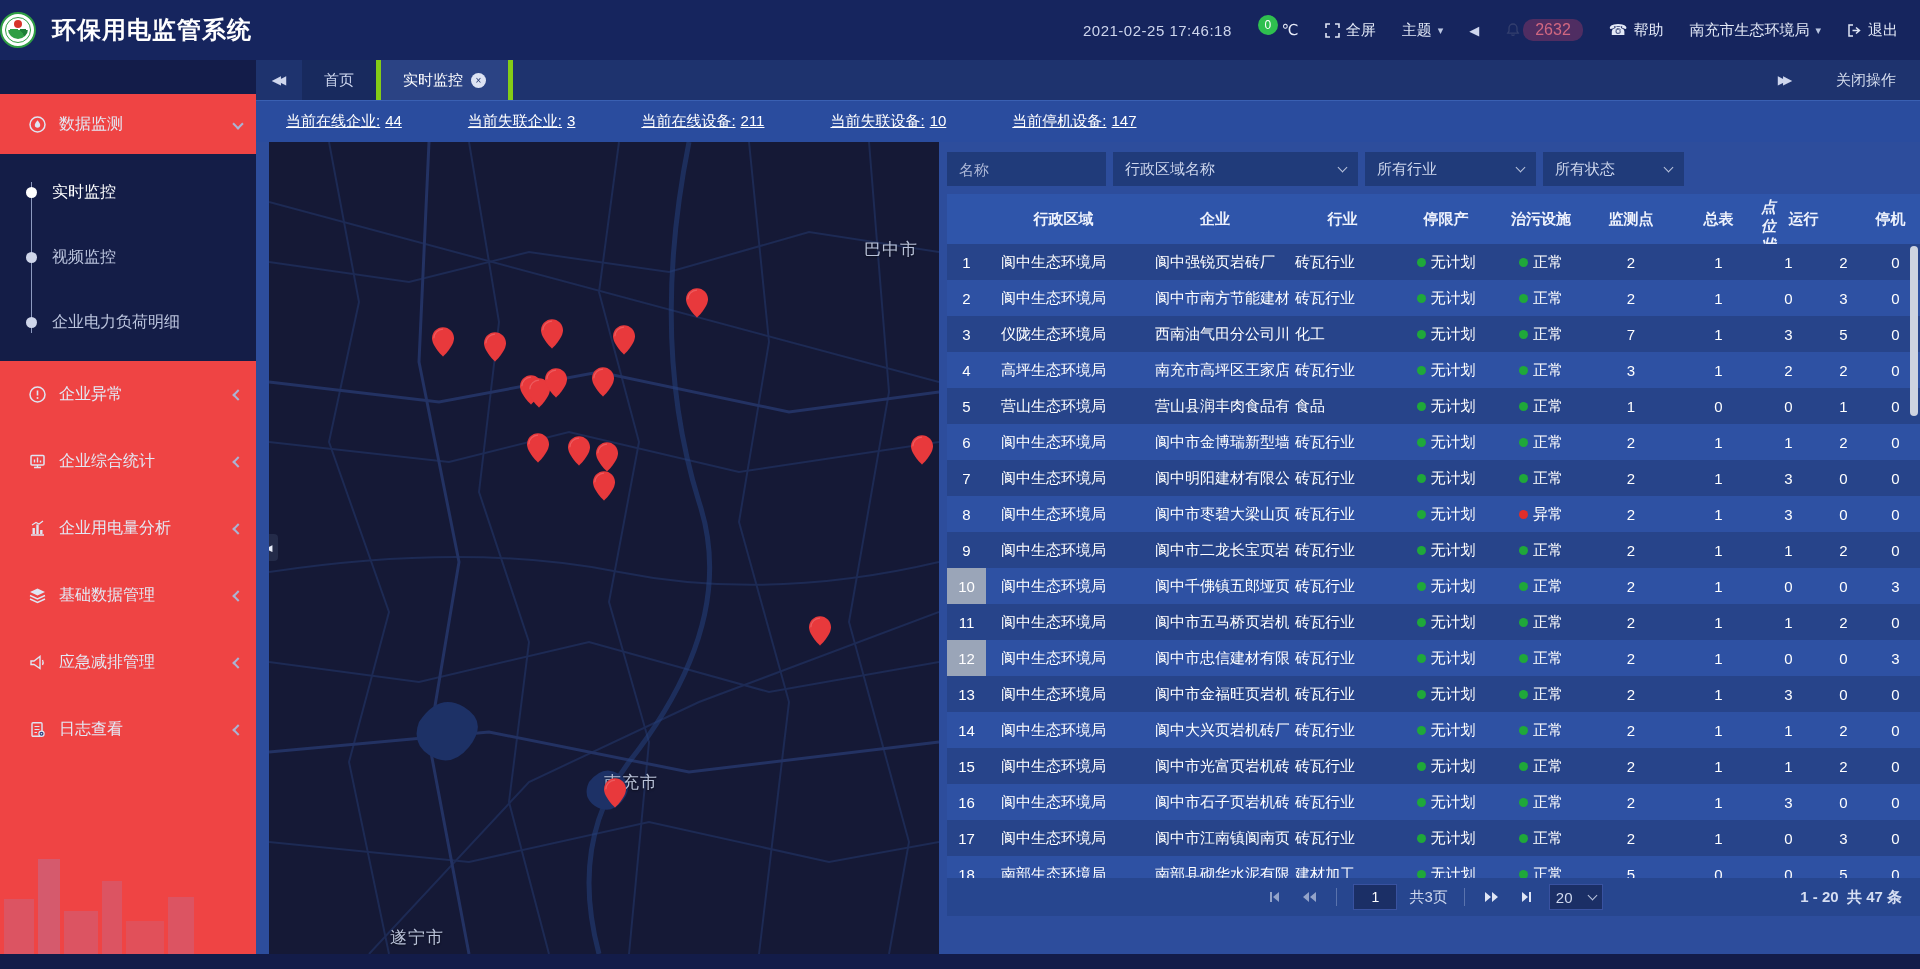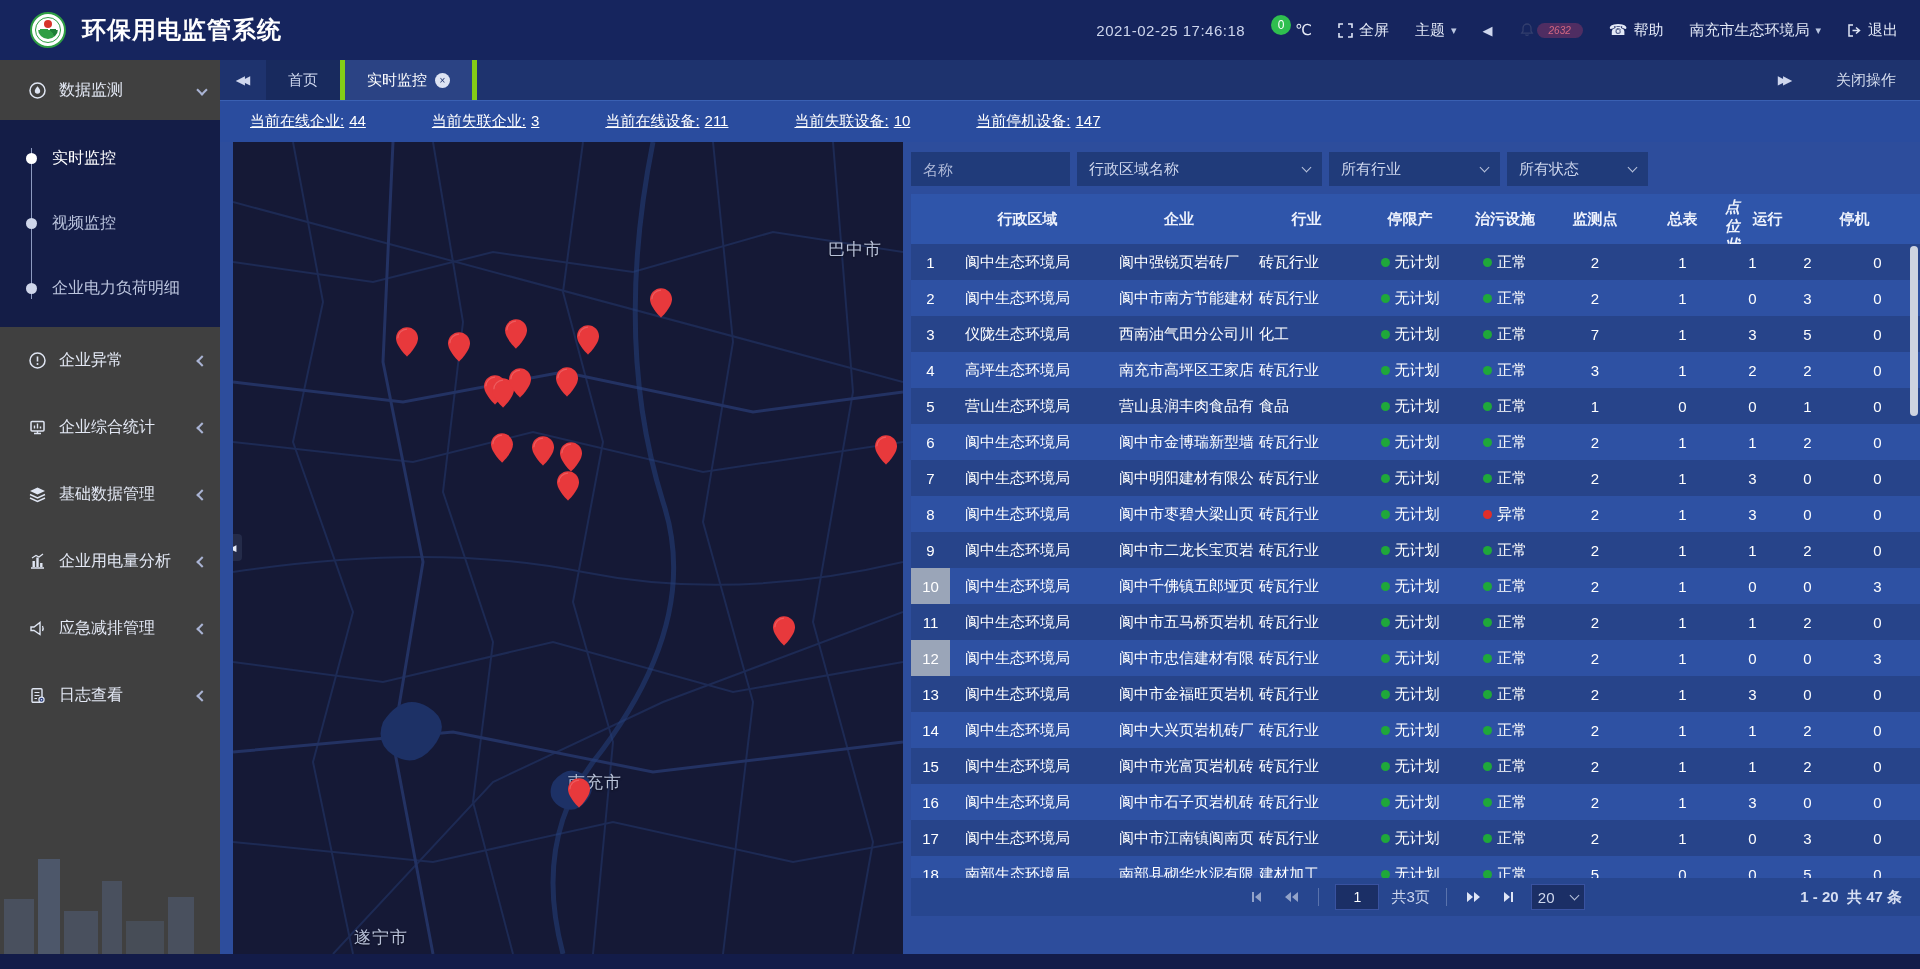--- a/index.html
+++ b/index.html
@@ -1,42 +1,42 @@
 <!DOCTYPE html>
 <html><head>
 <meta charset="utf-8">
 <style>
   * { margin:0; padding:0; box-sizing:border-box; }
   html,body { width:1920px; height:969px; overflow:hidden; font-family:"Liberation Sans","DejaVu Sans",sans-serif; background:#131c49; }
 
   
   .topbar { height:60px; background:#16255e; display:flex; align-items:center; color:#e8ecf8; }
-  .brand { display:flex; align-items:center; padding-left:30px; width:520px; }
+  .brand { display:flex; align-items:center; width:520px; }
   .logo { width:36px; height:36px; border-radius:50%; background:#fff; border:2px solid #2f9e44; position:relative; flex:none; }
   .logo .ring { position:absolute; inset:3px; border:1.5px solid #2f9e44; border-radius:50%; }
   .logo .sun { position:absolute; left:50%; top:6px; width:8px; height:8px; margin-left:-4px; border-radius:50%; background:#d7342b; }
   .logo .hills { position:absolute; left:6px; right:6px; bottom:7px; height:10px; background:
       radial-gradient(circle at 30% 100%, #2f9e44 0 60%, transparent 61%),
       radial-gradient(circle at 75% 100%, #1d7f35 0 55%, transparent 56%); border-radius:0 0 10px 10px; }
   .app-title { font-size:24px; font-weight:bold; letter-spacing:1px; margin-left:16px; color:#fff; }
   .top-right { flex:1; display:flex; align-items:center; justify-content:flex-end; gap:26px; padding-right:22px; font-size:15px; }
   .datetime { color:#cdd5ec; letter-spacing:.5px; }
   .temp { display:flex; align-items:flex-start; gap:4px; }
   .temp-badge { width:20px; height:20px; border-radius:50%; background:#2fbf4f; color:#fff; font-size:12px; display:flex; align-items:center; justify-content:center; margin-top:-6px; }
   .temp-unit { font-size:15px; color:#e8ecf8; }
   .top-item { display:flex; align-items:center; gap:6px; cursor:pointer; color:#e3e9f7; white-space:nowrap; }
   .top-item svg { display:block; }
   .caret { font-size:11px; color:#bcc7e2; }
   .mute-glyph { font-size:13px; color:#cfd7ee; }
   .bell-wrap { display:flex; align-items:center; gap:2px; opacity:.95; }
-  .bell-badge { background:rgba(196,62,105,.35); color:rgba(255,122,140,.8); border-radius:10px; padding:2px 12px; font-size:10px;font-style:italic; }
+  .bell-badge { background:rgba(196,62,105,.35); color:rgba(255,122,140,.8); border-radius:10px; padding:2px 12px; font-size:16px; }
 
   
   .main { display:flex; height:909px; }
-  .sidebar { width:220px; background:#404040; flex:none; position:relative; color:#e3e8f4; z-index:2; }
+  .sidebar { width:256px; background:#ef4444; flex:none; position:relative; color:#e3e8f4; z-index:2;margin-top:34px; }
   .content { flex:1; display:flex; flex-direction:column; background:#2d4d9c; min-width:0; }
 
   
   .side-item { height:60px; display:flex; align-items:center; padding:0 14px 0 28px; font-size:16px; cursor:pointer; }
   .side-item .lbl { margin-left:12px; flex:1; }
   .side-group-items { background:#141d47; padding:6px 0; position:relative; }
   .sub-item { height:65px; display:flex; align-items:center; padding-left:52px; font-size:16px; color:#bcc5de; cursor:pointer; position:relative; }
   .sub-item.active { color:#ffffff; }
   .side-group-items .rail { position:absolute; left:31px; top:28px; bottom:28px; width:1px; background:#8d9ac0; }
   .sub-item .dot-mark { position:absolute; left:26px; width:11px; height:11px; border-radius:50%; background:#cfd6ea; }
@@ -229,35 +229,35 @@
       <div class="side-item">
         <svg class="side-icon" viewBox="0 0 19 19">
             <rect x="3" y="3.5" width="13" height="9.5" rx="1" fill="none" stroke="#dfe5f2" stroke-width="1.5"></rect>
             <path d="M6.5 10.5v-3M9.5 10.5v-5M12.5 10.5v-2M9.5 13v2.5M6 15.5h7" stroke="#dfe5f2" stroke-width="1.4"></path>
           </svg>
         <span class="lbl">企业综合统计</span>
         <span class="chev-left"></span>
       </div>
       <div class="side-item">
         <svg class="side-icon" viewBox="0 0 19 19">
-            <path d="M9.5 2.5 17 6l-7.5 3.5L2 6z" fill="#dfe5f2"></path>
-            <path d="M2 9.5 9.5 13 17 9.5M2 13l7.5 3.5L17 13" fill="none" stroke="#dfe5f2" stroke-width="1.4"></path>
-          </svg>
-        <span class="lbl">基础数据管理</span>
-        <span class="chev-left"></span>
-      </div>
-      <div class="side-item">
-        <svg class="side-icon" viewBox="0 0 19 19">
             <path d="M3 16h13" stroke="#dfe5f2" stroke-width="1.5"></path>
             <rect x="4.5" y="9" width="2.4" height="6" fill="#dfe5f2"></rect>
             <rect x="8.3" y="5.5" width="2.4" height="9.5" fill="#dfe5f2"></rect>
             <rect x="12.1" y="11" width="2.4" height="4" fill="#dfe5f2"></rect>
             <path d="M4 6l4-2.5 3 1.5 4-3" fill="none" stroke="#dfe5f2" stroke-width="1.2"></path>
           </svg>
         <span class="lbl">企业用电量分析</span>
+        <span class="chev-left"></span>
+      </div>
+      <div class="side-item">
+        <svg class="side-icon" viewBox="0 0 19 19">
+            <path d="M9.5 2.5 17 6l-7.5 3.5L2 6z" fill="#dfe5f2"></path>
+            <path d="M2 9.5 9.5 13 17 9.5M2 13l7.5 3.5L17 13" fill="none" stroke="#dfe5f2" stroke-width="1.4"></path>
+          </svg>
+        <span class="lbl">基础数据管理</span>
         <span class="chev-left"></span>
       </div>
       <div class="side-item">
         <svg class="side-icon" viewBox="0 0 19 19">
             <path d="M3 8v3.5h3l6 4v-12l-6 4.5H3z" fill="none" stroke="#dfe5f2" stroke-width="1.4"></path>
             <path d="M14.5 7c.8 1.5.8 3.5 0 5" fill="none" stroke="#dfe5f2" stroke-width="1.3"></path>
           </svg>
         <span class="lbl">应急减排管理</span>
         <span class="chev-left"></span>
       </div>

